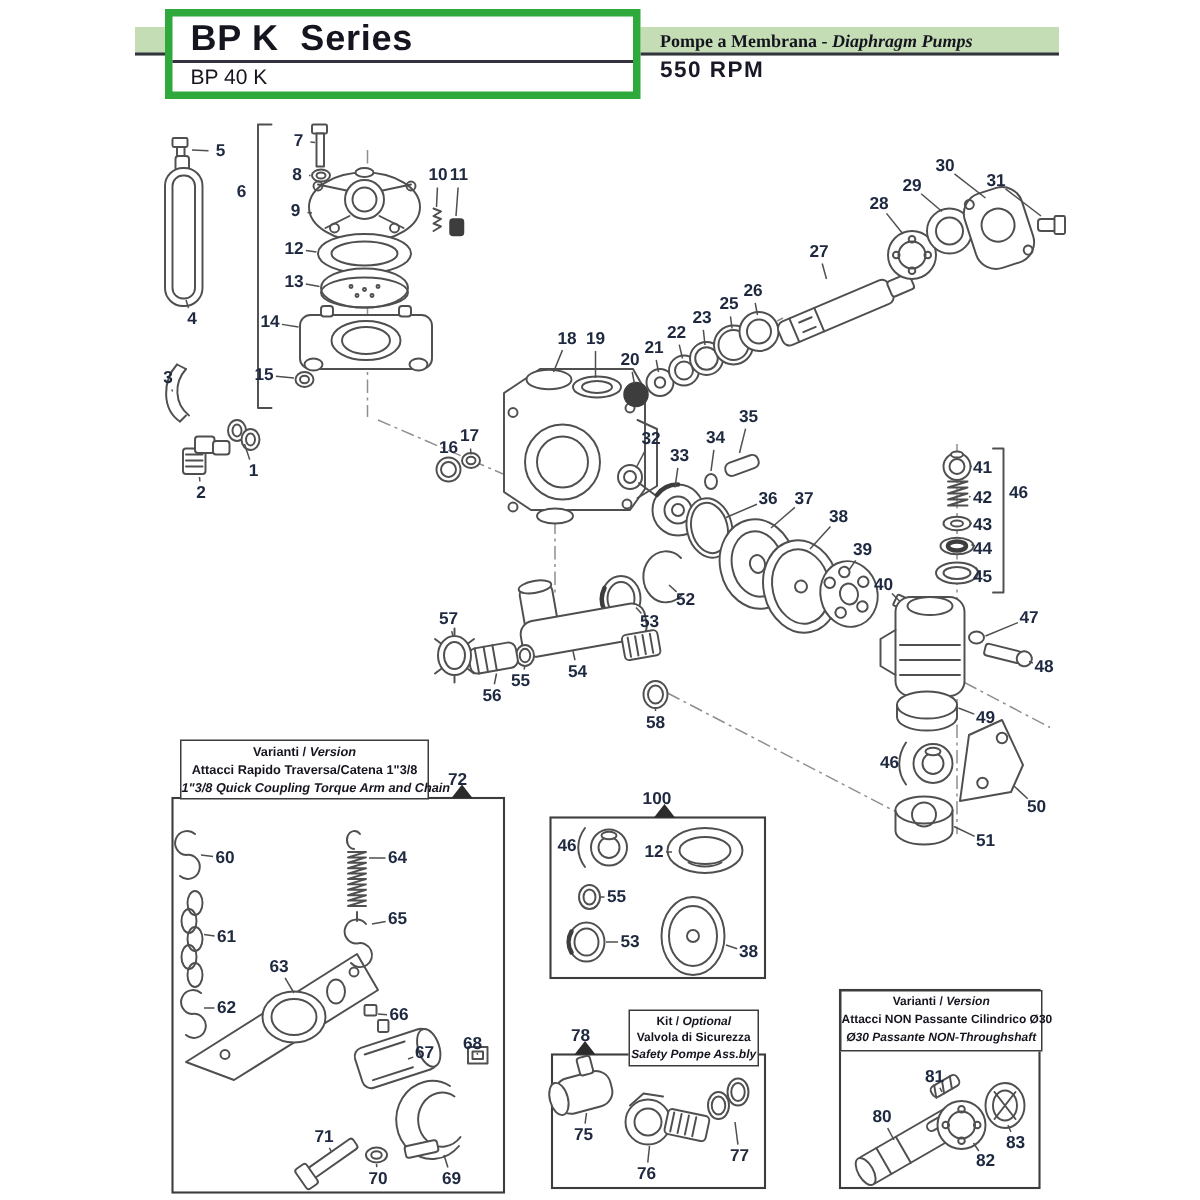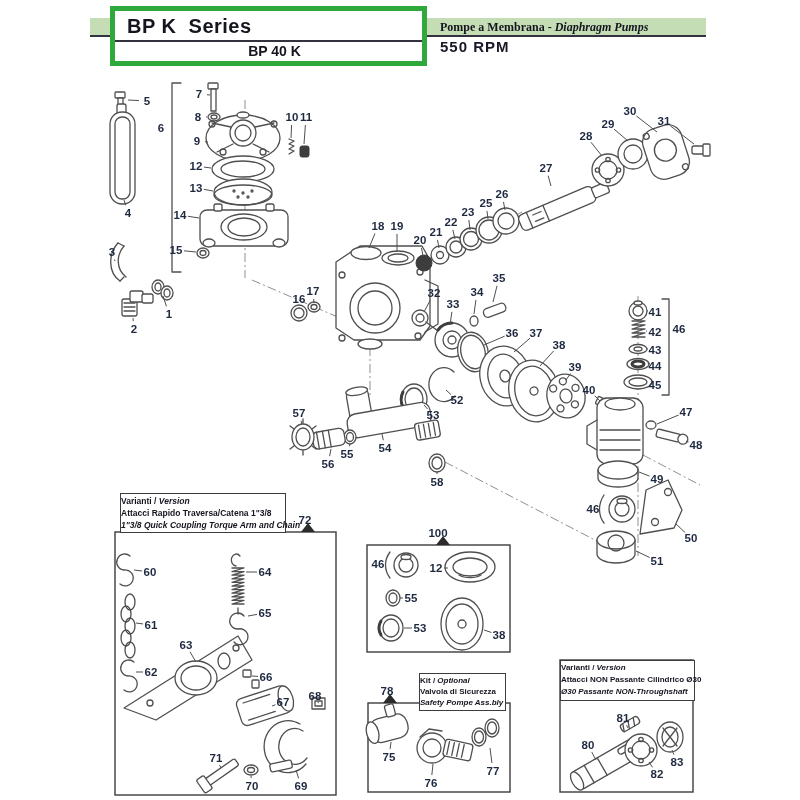--- a/index.html
+++ b/index.html
@@ -6,36 +6,36 @@
   #page{position:relative;width:800px;height:800px;background:#fff;overflow:hidden;
         font-family:"Liberation Sans",sans-serif;color:#1b1b24;}
   
   #band{position:absolute;left:90px;top:18px;width:616px;height:17px;background:#c5ddb5;
         border-bottom:2px solid #33333f;}
   #cat{position:absolute;left:440px;top:20px;font-size:12px;font-weight:bold;color:#14141e;white-space:pre;font-family:Liberation Serif, serif;}
   #cat .it{font-style:italic;}
   #rpm{position:absolute;left:440px;top:38px;font-size:15px;font-weight:bold;letter-spacing:1px;color:#181826;}
   #greenbox{position:absolute;left:110px;top:6px;width:307px;height:50px;background:#fff;
             border:5px solid #2fa83c;z-index:3;}
-  #greenbox .r1{height:29px;border-bottom:2px solid #33333f;font-size:20px;font-weight:bold;
+  #greenbox .r1{height:29px;border-bottom:2px solid #33333f;font-size:24px;font-weight:bold;
                 padding-left:12px;line-height:30px;white-space:pre;letter-spacing:.5px;color:#15151f;}
-  #greenbox .r2{font-size:14px;font-weight:bold;padding-left:12px;line-height:19px;color:#15151f;text-align:center;}
+  #greenbox .r2{font-size:14px;font-weight:normal;padding-left:12px;line-height:19px;color:#15151f;}
   
   #diagram{position:absolute;left:0;top:0;width:800px;height:800px;}
   .pt{fill:none;stroke:#4f4f4f;stroke-width:1.3;stroke-linejoin:round;stroke-linecap:round;}
   .fw{fill:#fff;stroke:#4f4f4f;stroke-width:1.3;stroke-linejoin:round;stroke-linecap:round;}
   .dk{fill:#3d3d3d;stroke:#3d3d3d;stroke-width:1;}
   .thk{fill:none;stroke:#3d3d3d;stroke-width:3;stroke-linecap:round;}
   .cl{fill:none;stroke:#8f8f8f;stroke-width:1;stroke-dasharray:9 3 2 3;}
   .bx{fill:none;stroke:#3c3c3c;stroke-width:1.4;}
   .tri{fill:#2b2b2b;}
   .cnum{font:bold 11.5px "Liberation Sans",sans-serif;fill:#1e2940;}
   .ldr{stroke:#4f4f4f;stroke-width:1;}
   
-  .btitle{position:absolute;background:#fff;border:1.5px solid #3c3c3c;text-align:left;
+  .btitle{position:absolute;background:#fff;border:1.5px solid #3c3c3c;text-align:center;
           font-weight:bold;color:#15151f;z-index:2;}
   .btitle .ln{white-space:nowrap;}
   .btitle .it{font-style:italic;}
   #bt1{left:120px;top:493px;width:164px;height:37px;font-size:8.5px;line-height:12px;padding-top:1px;}
   #bt2{left:419px;top:673px;width:85px;height:35px;font-size:8px;line-height:11px;padding-top:1px;}
   #bt3{left:560px;top:660px;width:133px;height:38px;font-size:8px;line-height:12px;padding-top:1px;}
 </style>
 </head>
 <body>
 

